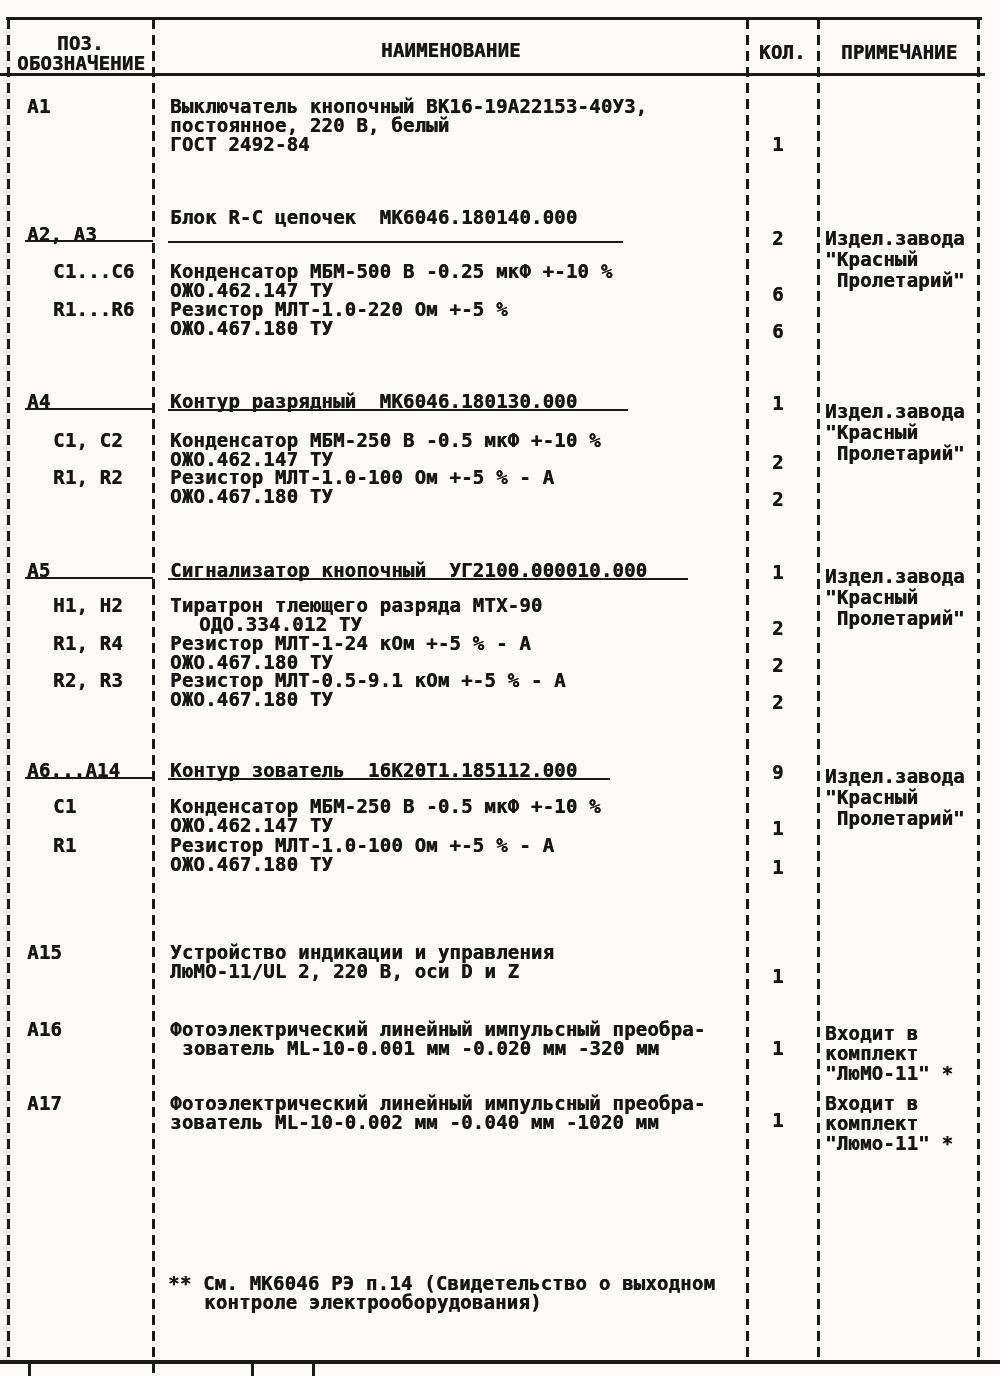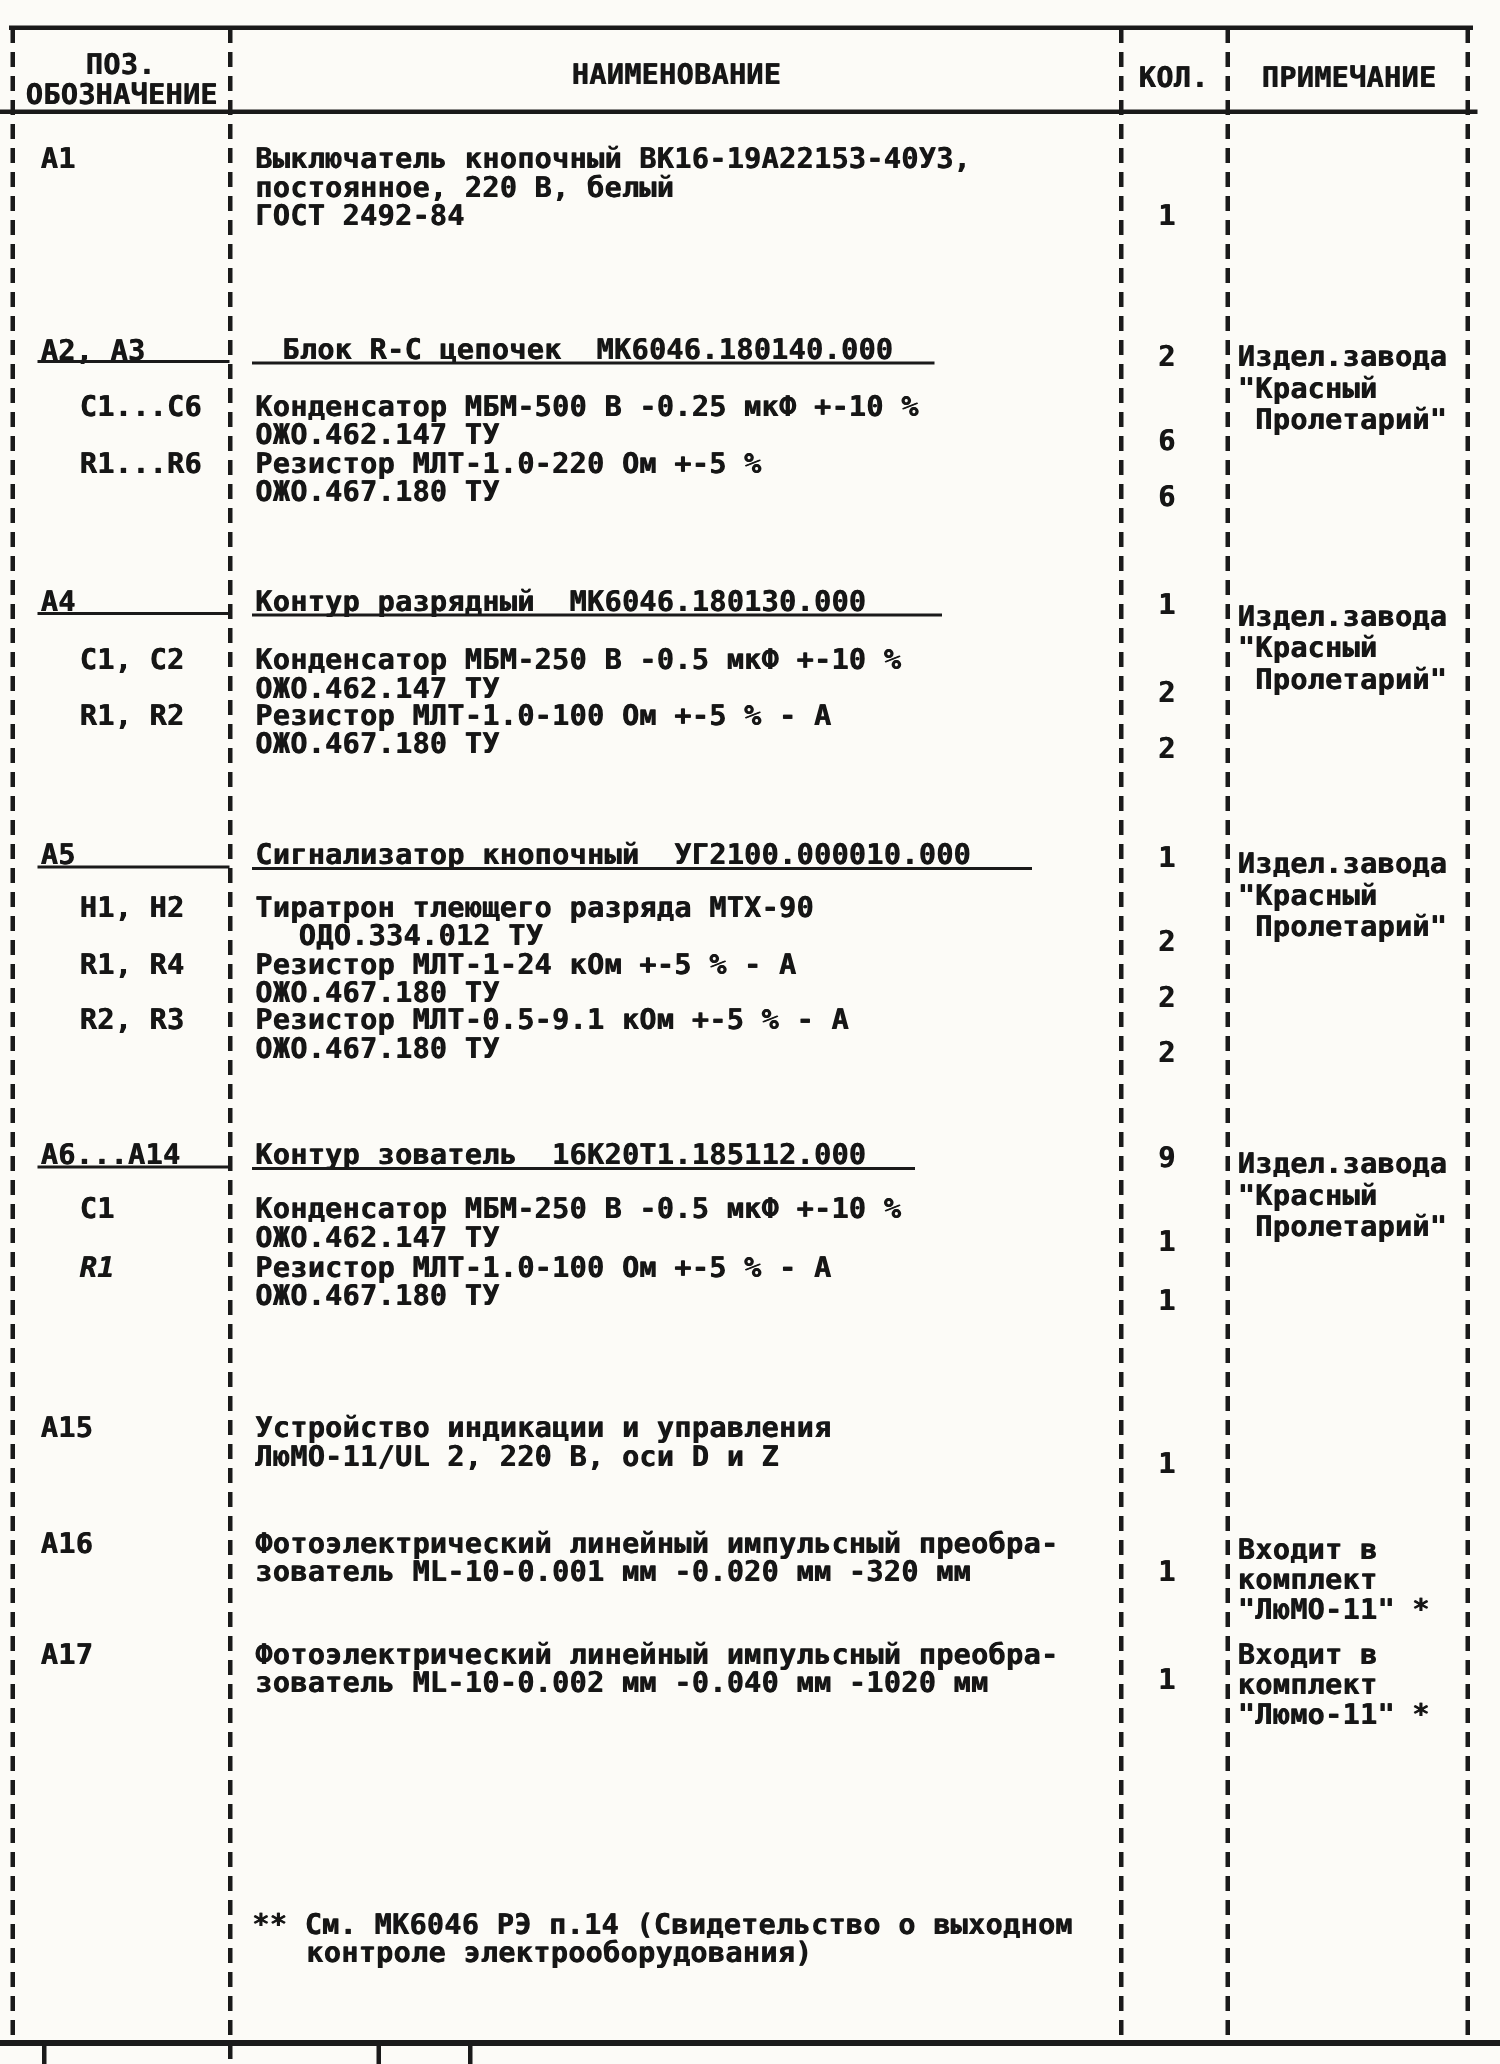--- a/index.html
+++ b/index.html
@@ -45,21 +45,21 @@
   <div class="t hdr" style="left:841px;top:43px;">ПРИМЕЧАНИЕ</div>
 
   <div class="t" style="left:27px;top:97px;">А1</div>
   <div class="t" style="left:170px;top:97px;">Выключатель кнопочный ВК16-19А22153-40У3,</div>
   <div class="t" style="left:170px;top:116px;">постоянное, 220 В, белый</div>
   <div class="t" style="left:170px;top:135px;">ГОСТ 2492-84</div>
   <div class="t" style="left:772px;top:135px;">1</div>
 
   <div class="t" style="left:27px;top:225px;">А2, А3</div>
   <div class="u" style="left:25px;top:240px;width:128px;"></div>
-  <div class="t" style="left:170px;top:224px;margin-left:18px;">Блок R-C цепочек  МК6046.180140.000</div>
+  <div class="t" style="left:170px;top:208px;">Блок R-C цепочек  МК6046.180140.000</div>
   <div class="u" style="left:168px;top:241px;width:455px;"></div>
   <div class="t" style="left:772px;top:229px;">2</div>
   <div class="t" style="left:825px;top:229px;">Издел.завода</div>
   <div class="t" style="left:825px;top:250px;">"Красный</div>
   <div class="t" style="left:825px;top:271px;"> Пролетарий"</div>
 
   <div class="t" style="left:53px;top:262px;">С1...С6</div>
   <div class="t" style="left:170px;top:262px;">Конденсатор МБМ-500 В -0.25 мкФ +-10 %</div>
   <div class="t" style="left:170px;top:281px;">ОЖО.462.147 ТУ</div>
   <div class="t" style="left:772px;top:285px;">6</div>
@@ -119,33 +119,33 @@
   <div class="t" style="left:772px;top:763px;">9</div>
   <div class="t" style="left:825px;top:767px;">Издел.завода</div>
   <div class="t" style="left:825px;top:788px;">"Красный</div>
   <div class="t" style="left:825px;top:809px;"> Пролетарий"</div>
 
   <div class="t" style="left:53px;top:797px;">С1</div>
   <div class="t" style="left:170px;top:797px;">Конденсатор МБМ-250 В -0.5 мкФ +-10 %</div>
   <div class="t" style="left:170px;top:816px;">ОЖО.462.147 ТУ</div>
   <div class="t" style="left:772px;top:819px;">1</div>
 
-  <div class="t" style="left:53px;top:836px;font-style:italic;">R1</div>
+  <div class="t" style="left:53px;top:836px;">R1</div>
   <div class="t" style="left:170px;top:836px;">Резистор МЛТ-1.0-100 Ом +-5 % - А</div>
   <div class="t" style="left:170px;top:855px;">ОЖО.467.180 ТУ</div>
   <div class="t" style="left:772px;top:858px;">1</div>
 
   <div class="t" style="left:27px;top:943px;">А15</div>
   <div class="t" style="left:170px;top:943px;text-align:center;">Устройство индикации и управления</div>
   <div class="t" style="left:170px;top:962px;">ЛюМО-11/UL 2, 220 В, оси D и Z</div>
   <div class="t" style="left:772px;top:967px;">1</div>
 
   <div class="t" style="left:27px;top:1020px;">А16</div>
   <div class="t" style="left:170px;top:1020px;">Фотоэлектрический линейный импульсный преобра-</div>
-  <div class="t" style="left:170px;top:1039px;">зователь ML-10-0.001 мм -0.020 мм -320 мм</div>
+  <div class="t" style="left:182px;top:1039px;">зователь ML-10-0.001 мм -0.020 мм -320 мм</div>
   <div class="t" style="left:772px;top:1039px;">1</div>
   <div class="t" style="left:825px;top:1024px;">Входит в</div>
   <div class="t" style="left:825px;top:1044px;">комплект</div>
   <div class="t" style="left:825px;top:1064px;">"ЛюМО-11" *</div>
 
   <div class="t" style="left:27px;top:1094px;">А17</div>
   <div class="t" style="left:170px;top:1094px;">Фотоэлектрический линейный импульсный преобра-</div>
   <div class="t" style="left:170px;top:1113px;">зователь ML-10-0.002 мм -0.040 мм -1020 мм</div>
   <div class="t" style="left:772px;top:1111px;">1</div>
   <div class="t" style="left:825px;top:1094px;">Входит в</div>

